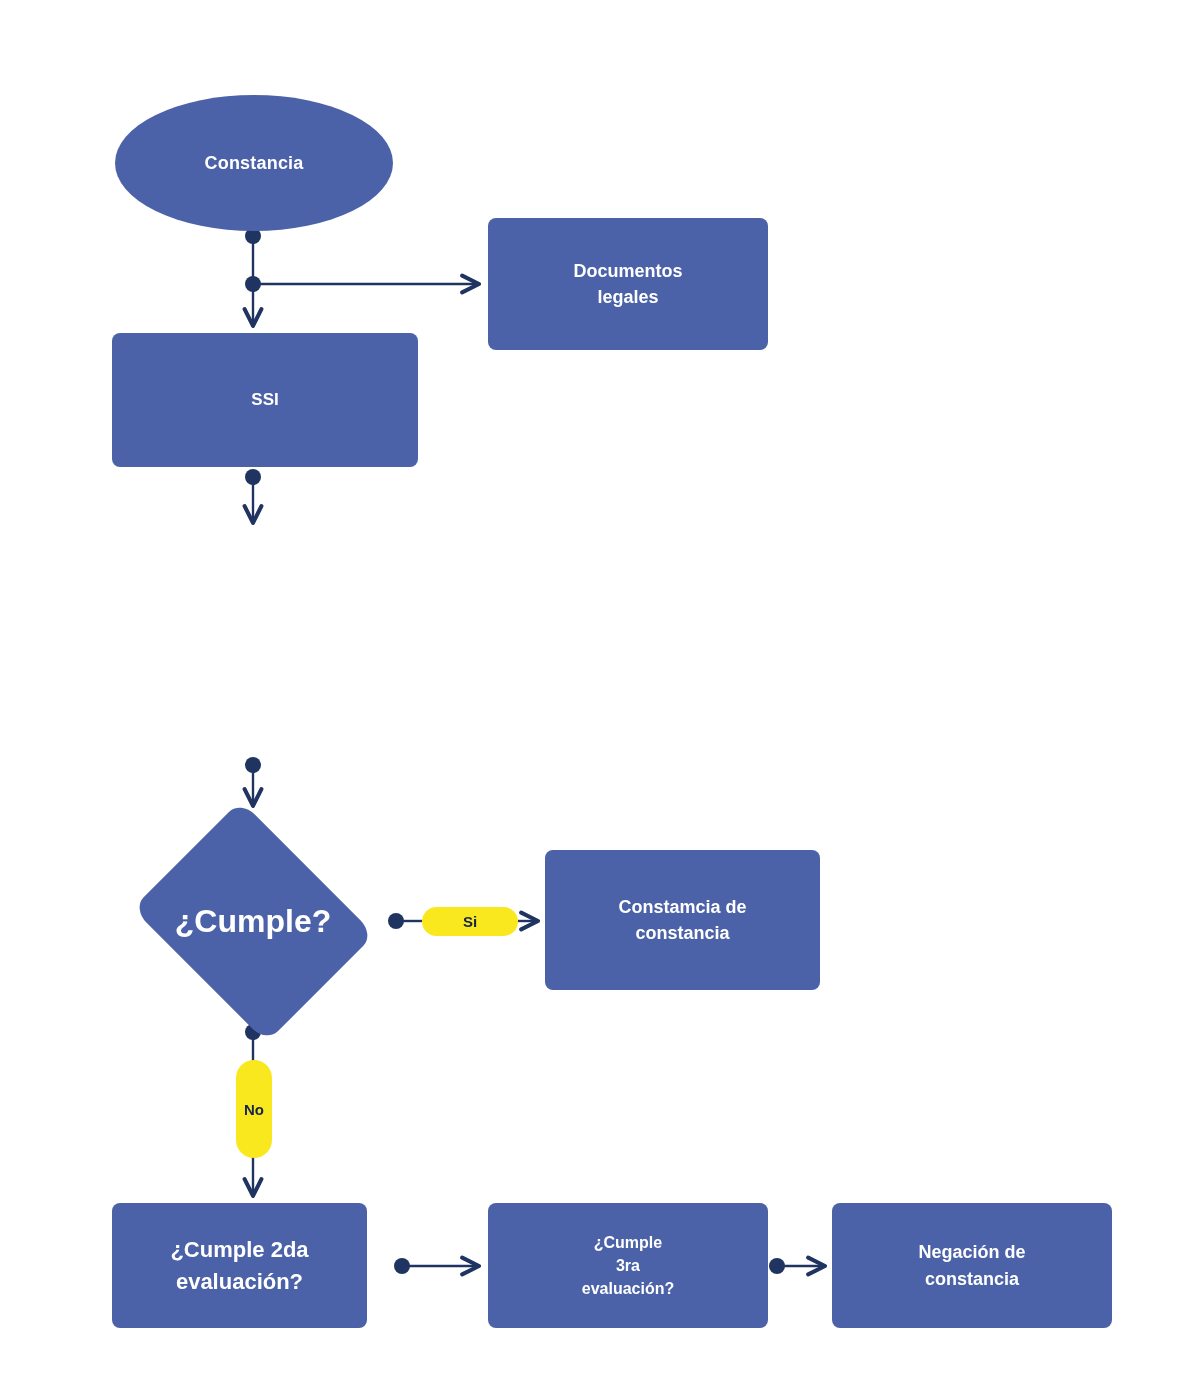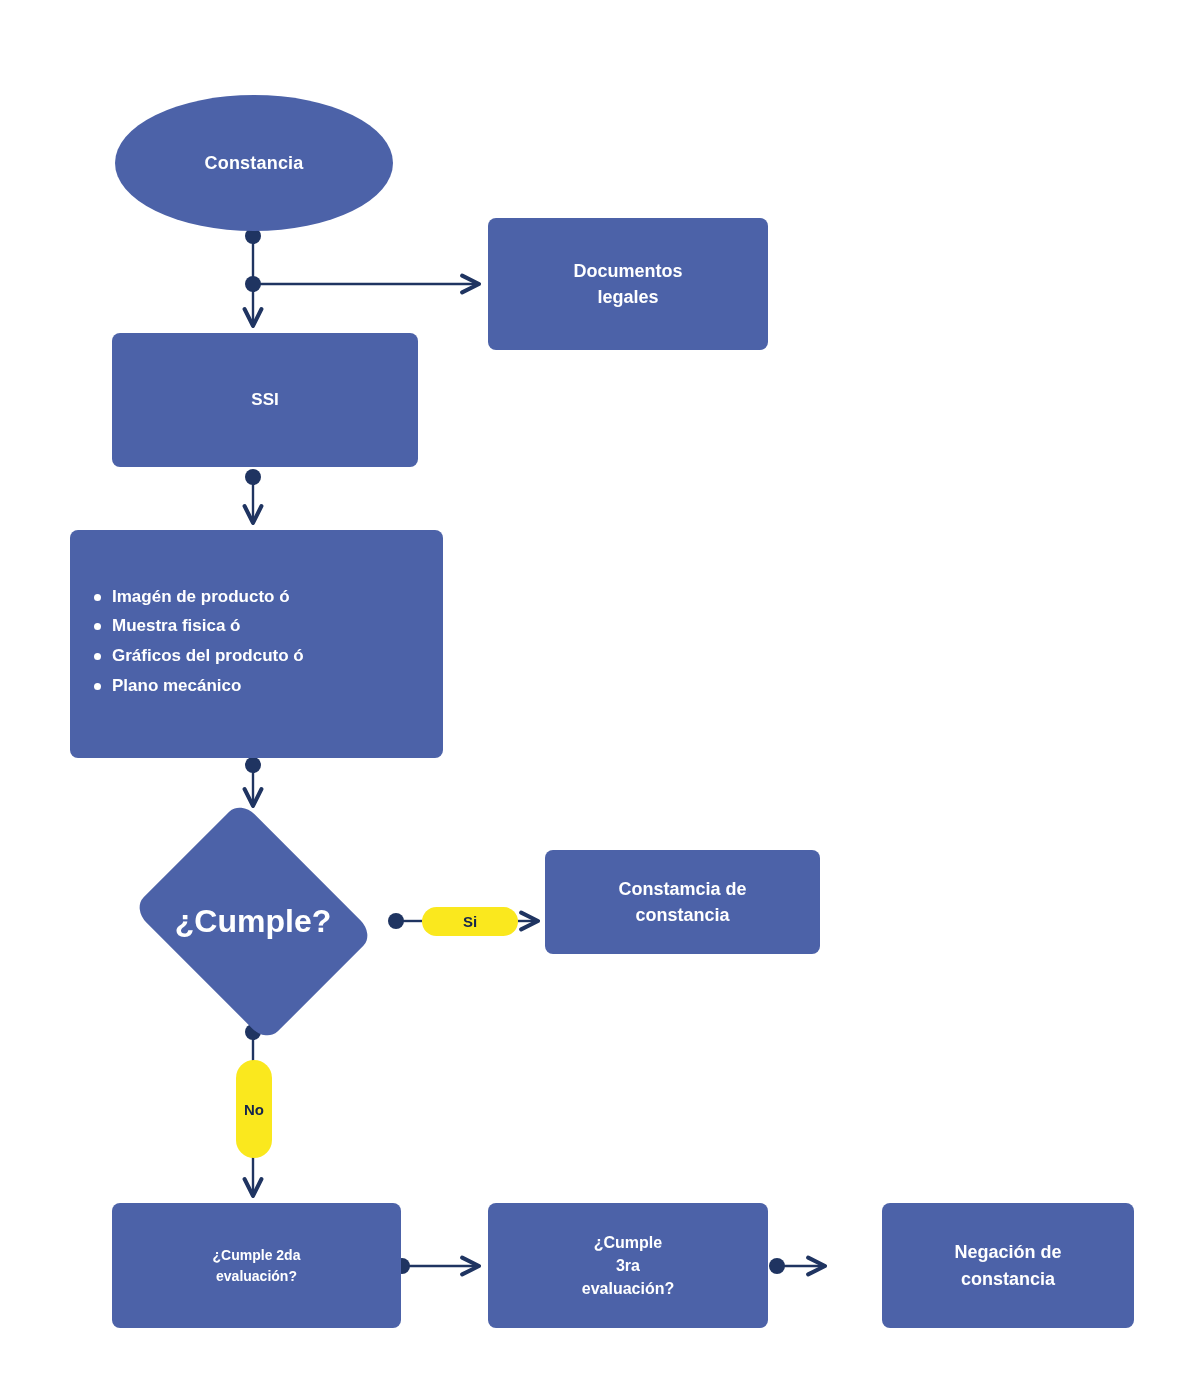--- a/index.html
+++ b/index.html
@@ -37,24 +37,24 @@
     justify-content:flex-start;align-items:center;
     font-size:17px;text-align:left;
   }
   #n-lista ul{margin:0;padding:0 0 0 42px;list-style:none;}
   #n-lista li{position:relative;padding:0 0 5px 0;white-space:nowrap;}
   #n-lista li::before{
     content:"";position:absolute;left:-18px;top:9px;
     width:7px;height:7px;border-radius:50%;background:#ffffff;
   }
 
-  #n-conformidad{left:545px;top:825px;width:275px;height:104px;font-size:18px;}
-  #n-cumple2{left:112px;top:1178px;width:289px;height:125px;font-size:14px;}
+  #n-conformidad{left:545px;top:825px;width:275px;height:140px;font-size:18px;}
+  #n-cumple2{left:112px;top:1178px;width:255px;height:125px;font-size:22px;}
   #n-cumple3{left:488px;top:1178px;width:280px;height:125px;font-size:16px;}
-  #n-negacion{left:882px;top:1178px;width:252px;height:125px;font-size:18px;}
+  #n-negacion{left:832px;top:1178px;width:280px;height:125px;font-size:18px;}
 
   
   #n-cumple-wrap{
     position:absolute;left:118px;top:788px;width:270px;height:216px;
   }
   #n-cumple-shape{
     position:absolute;left:50%;top:50%;
     width:153px;height:153px;margin:-76.5px 0 0 -76.5px;
     background:#4c62a8;border-radius:16px;
     transform:rotate(45deg) scale(1.24,1.0);
@@ -126,28 +126,20 @@
 
   <div class="node rect" id="n-documentos">
     <div>
       <div>Documentos</div>
       <div>legales</div>
     </div>
   </div>
 
   <div class="node rect" id="n-ssi">SSI</div>
 
-  <div class="node rect" id="n-lista">
-    <ul>
-      <li>Imagén de producto ó</li>
-      <li>Muestra fisica ó</li>
-      <li>Gráficos del prodcuto ó</li>
-      <li>Plano mecánico</li>
-    </ul>
-  </div>
 
   <div id="n-cumple-wrap">
     <div id="n-cumple-shape"></div>
     <div id="n-cumple-label">¿Cumple?</div>
   </div>
 
   <div class="pill" id="lbl-si">Si</div>
 
   <div class="pill" id="lbl-no">No</div>
 

